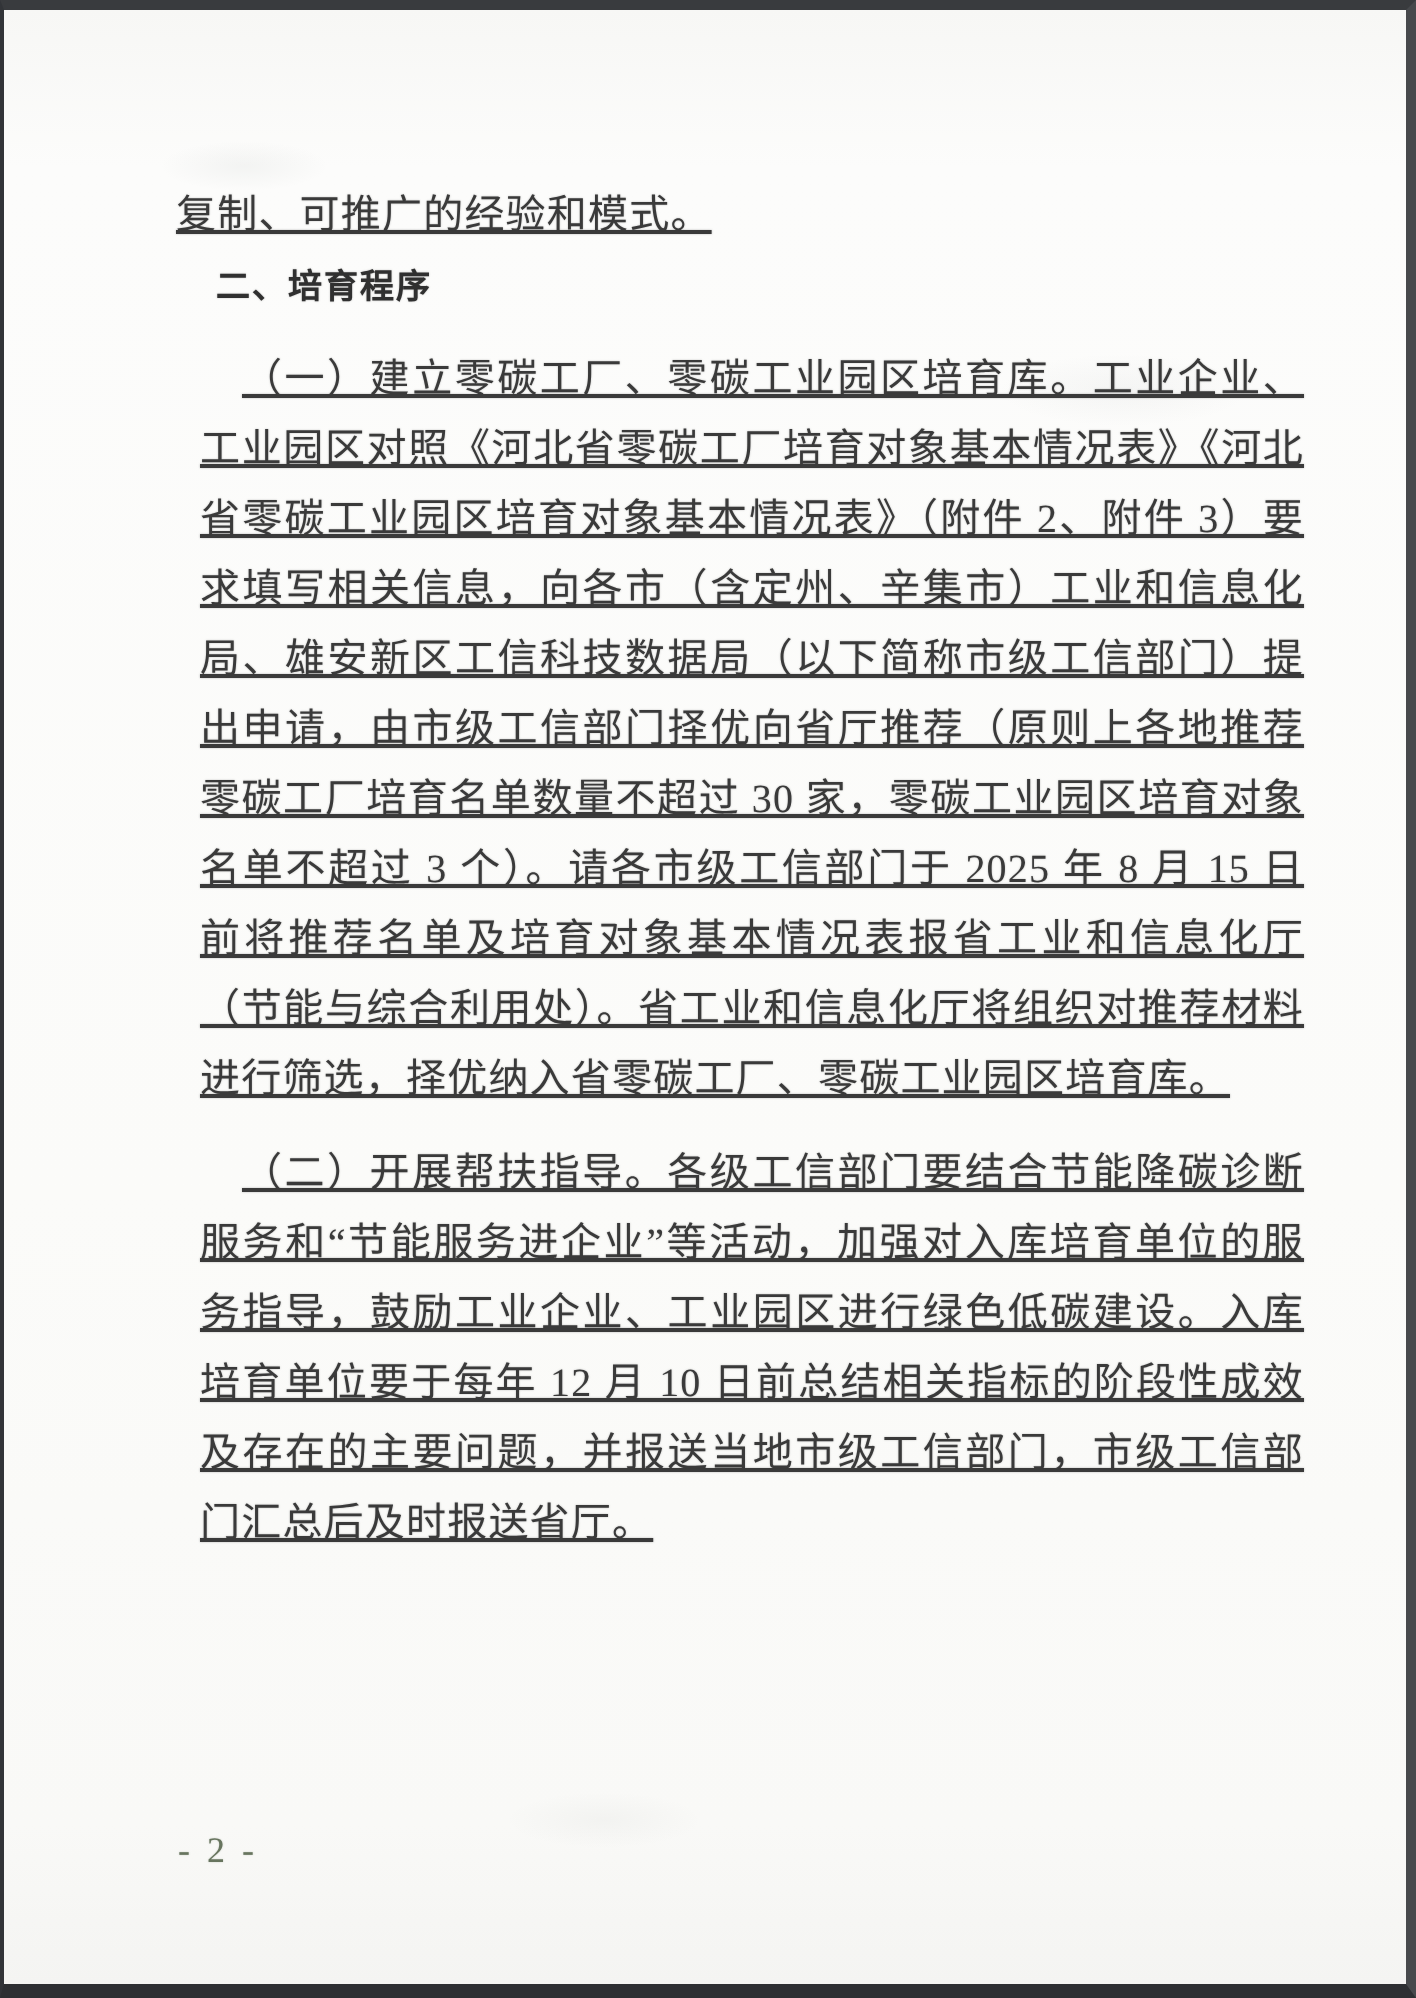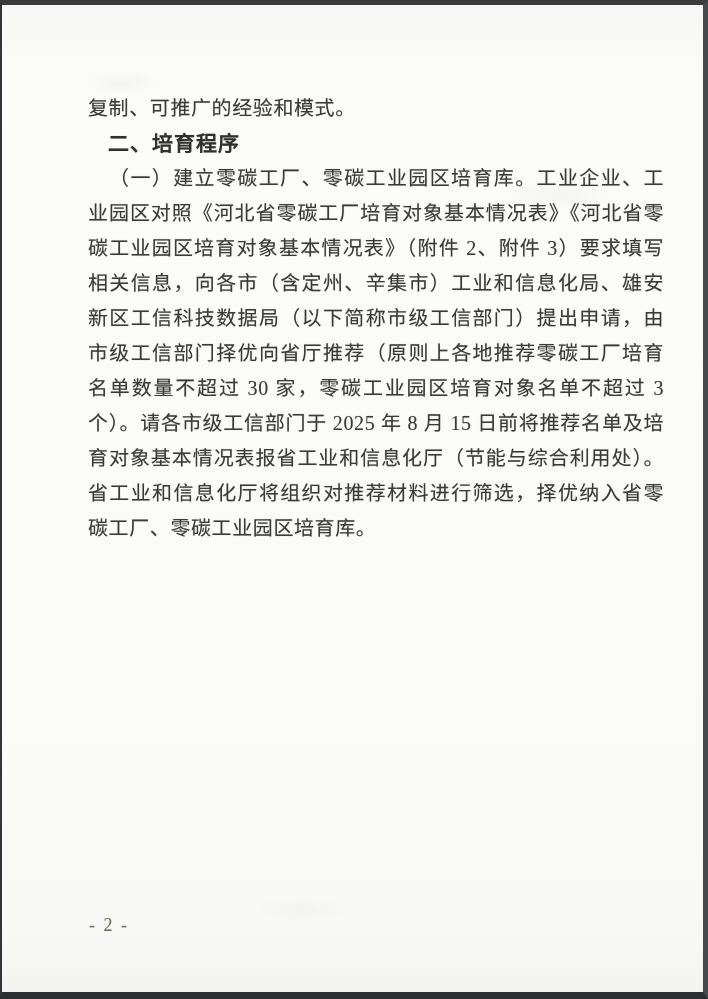--- a/index.html
+++ b/index.html
@@ -43,50 +43,53 @@
     line-height: 35px;
     letter-spacing: 0.6px;
     color: #3a3a3a;
     text-align: justify;
     text-justify: inter-character;
     text-shadow: 0 0 1px rgba(70,70,70,0.35);
   }
   .cont-para {
     margin: 0;
     text-indent: 0;
+    text-decoration: underline;
   }
   .heading {
     margin: 0;
     padding-left: 20px;
     font-family: "Liberation Sans", "DejaVu Sans", sans-serif;
     font-weight: 700;
-    font-size: 21px;
+    font-size: 17px;
     line-height: 35px;
     letter-spacing: 1px;
     color: #303030;
     text-align: left;
   }
   .body-p {
-    margin: 0;
+    margin: 12px;
     text-indent: 21px;
+    text-decoration: underline;
   }
   .page-number {
     position: absolute;
     left: 87px;
     top: 910px;
     font-family: "Liberation Serif", "DejaVu Serif", serif;
     font-size: 18px;
     letter-spacing: 2px;
     color: #68755f;
     text-shadow: 0 0 1px rgba(100,115,95,0.3);
   }
 </style>
 </head>
 <body>
 
 <div class="scan-frame">
   <div class="content">
     <p class="cont-para">复制、可推广的经验和模式。</p>
     <h2 class="heading">二、培育程序</h2>
     <p class="body-p">（一）建立零碳工厂、零碳工业园区培育库。工业企业、工业园区对照《河北省零碳工厂培育对象基本情况表》《河北省零碳工业园区培育对象基本情况表》（附件 2、附件 3）要求填写相关信息，向各市（含定州、辛集市）工业和信息化局、雄安新区工信科技数据局（以下简称市级工信部门）提出申请，由市级工信部门择优向省厅推荐（原则上各地推荐零碳工厂培育名单数量不超过 30 家，零碳工业园区培育对象名单不超过 3 个）。请各市级工信部门于 2025 年 8 月 15 日前将推荐名单及培育对象基本情况表报省工业和信息化厅（节能与综合利用处）。省工业和信息化厅将组织对推荐材料进行筛选，择优纳入省零碳工厂、零碳工业园区培育库。</p>
+    <p class="body-p">（二）开展帮扶指导。各级工信部门要结合节能降碳诊断服务和“节能服务进企业”等活动，加强对入库培育单位的服务指导，鼓励工业企业、工业园区进行绿色低碳建设。入库培育单位要于每年 12 月 10 日前总结相关指标的阶段性成效及存在的主要问题，并报送当地市级工信部门，市级工信部门汇总后及时报送省厅。</p>
   </div>
   <div class="page-number">- 2 -</div>
 </div>
 
 </body></html>

